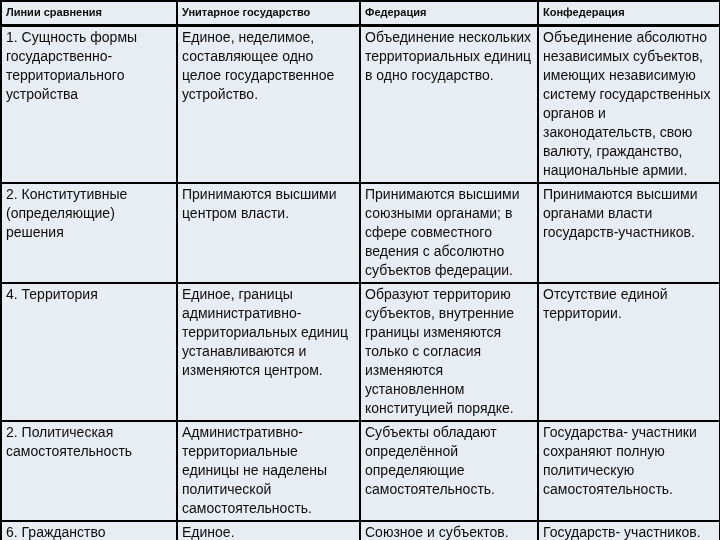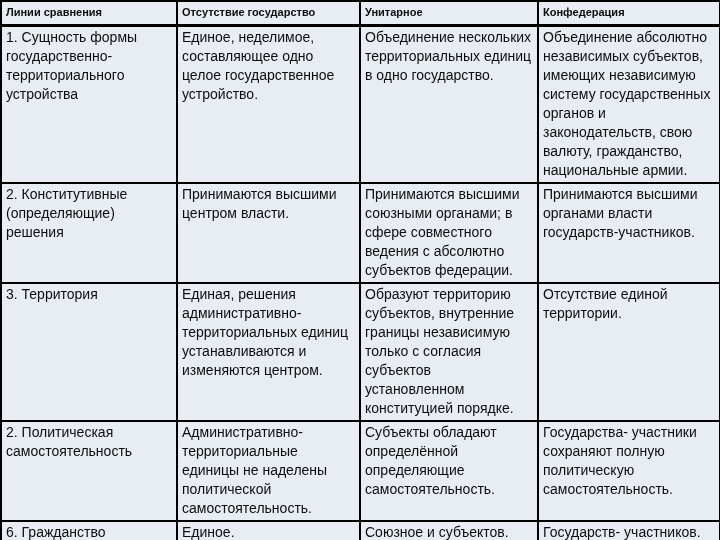--- a/index.html
+++ b/index.html
@@ -56,42 +56,42 @@
   <table class="cmp-table">
     <colgroup>
       <col class="c1">
         <col class="c2">
         <col class="c3">
         <col class="c4">
     </colgroup>
     <thead>
       <tr class="hdr">
         <th>Линии сравнения</th>
-        <th>Отсутствие государство</th>
-        <th>Унитарное</th>
+        <th>Унитарное государство</th>
+        <th>Федерация</th>
         <th>Конфедерация</th>
       </tr>
     </thead>
     <tbody>
       <tr class="r1">
         <td>1. Сущность формы государственно-территориального устройства</td>
         <td>Единое, неделимое, составляющее одно целое государственное устройство.</td>
         <td>Объединение нескольких территориальных единиц в одно государство.</td>
         <td>Объединение абсолютно независимых субъектов, имеющих независимую систему государственных органов и законодательств, свою валюту, гражданство, национальные армии.</td>
       </tr>
       <tr class="r2">
         <td>2. Конститутивные (определяющие) решения</td>
         <td>Принимаются высшими центром власти.</td>
         <td>Принимаются высшими союзными органами; в сфере совместного ведения с абсолютно субъектов федерации.</td>
         <td>Принимаются высшими органами власти государств-участников.</td>
       </tr>
       <tr class="r3">
-        <td>3. Территория</td>
-        <td>Единая, решения административно-территориальных единиц устанавливаются и изменяются центром.</td>
-        <td>Образуют территорию субъектов, внутренние границы независимую только с согласия субъектов установленном конституцией порядке.</td>
+        <td>4. Территория</td>
+        <td>Единое, границы административно-территориальных единиц устанавливаются и изменяются центром.</td>
+        <td>Образуют территорию субъектов, внутренние границы изменяются только с согласия изменяются установленном конституцией порядке.</td>
         <td>Отсутствие единой территории.</td>
       </tr>
       <tr class="r4">
         <td>2. Политическая самостоятельность</td>
         <td>Административно-территориальные единицы не наделены политической самостоятельность.</td>
         <td>Субъекты обладают определённой определяющие самостоятельность.</td>
         <td>Государства- участники сохраняют полную политическую самостоятельность.</td>
       </tr>
       <tr class="r6">
         <td>6. Гражданство</td>

